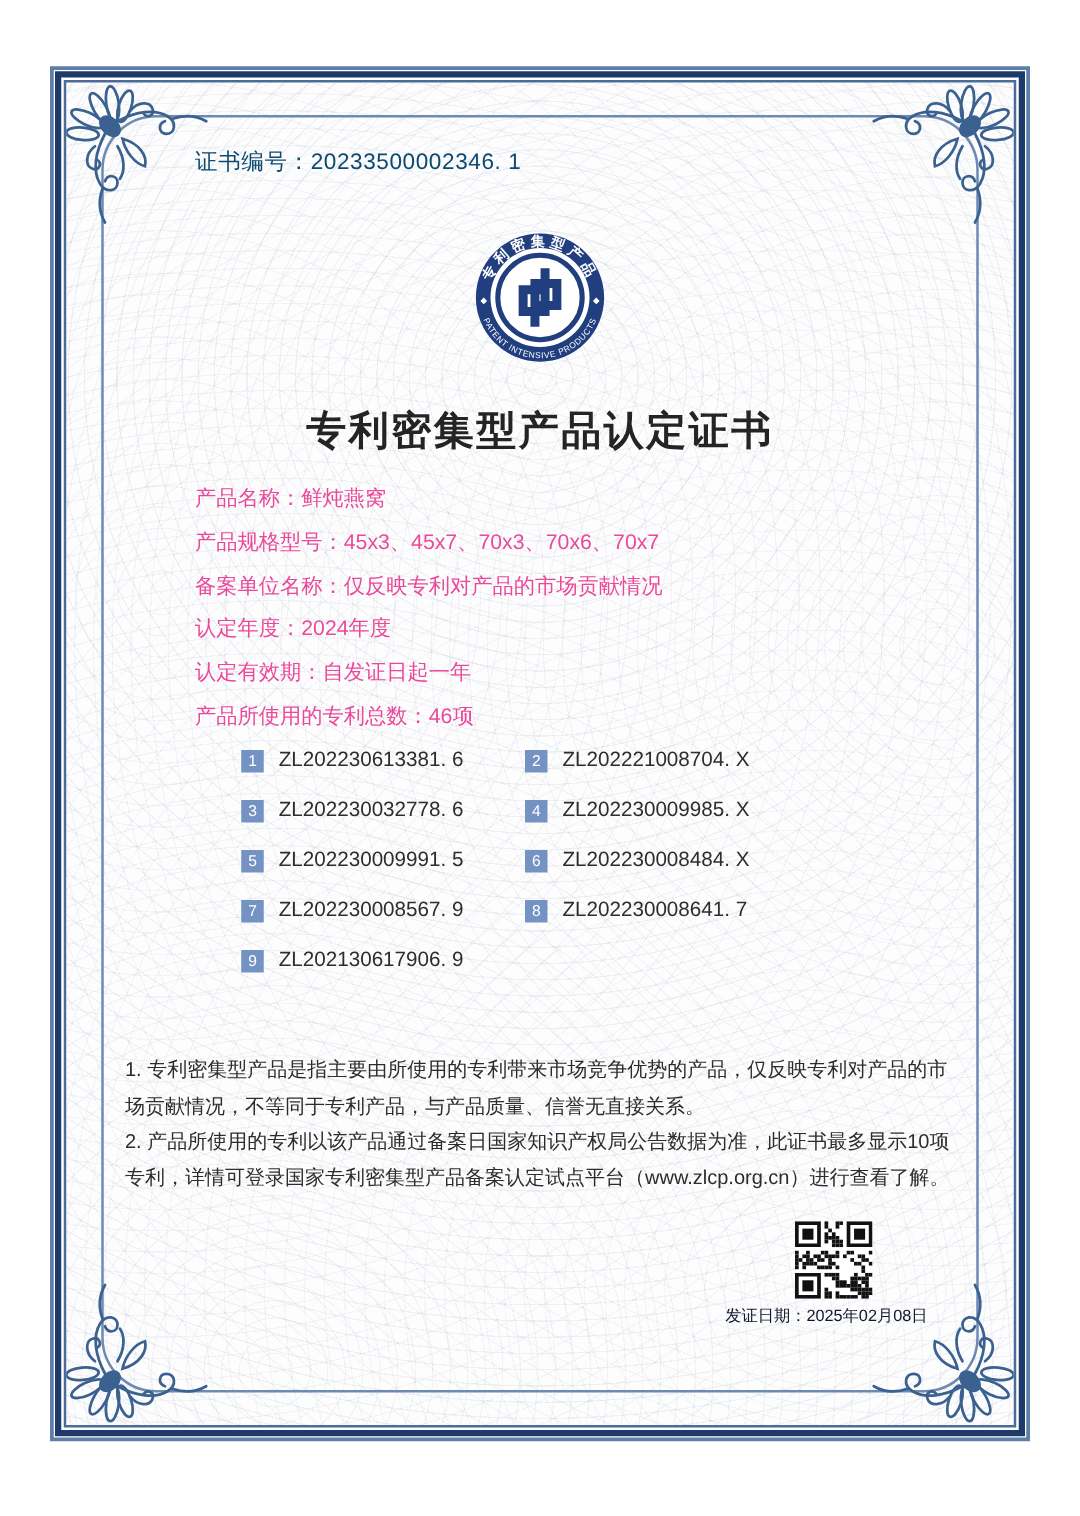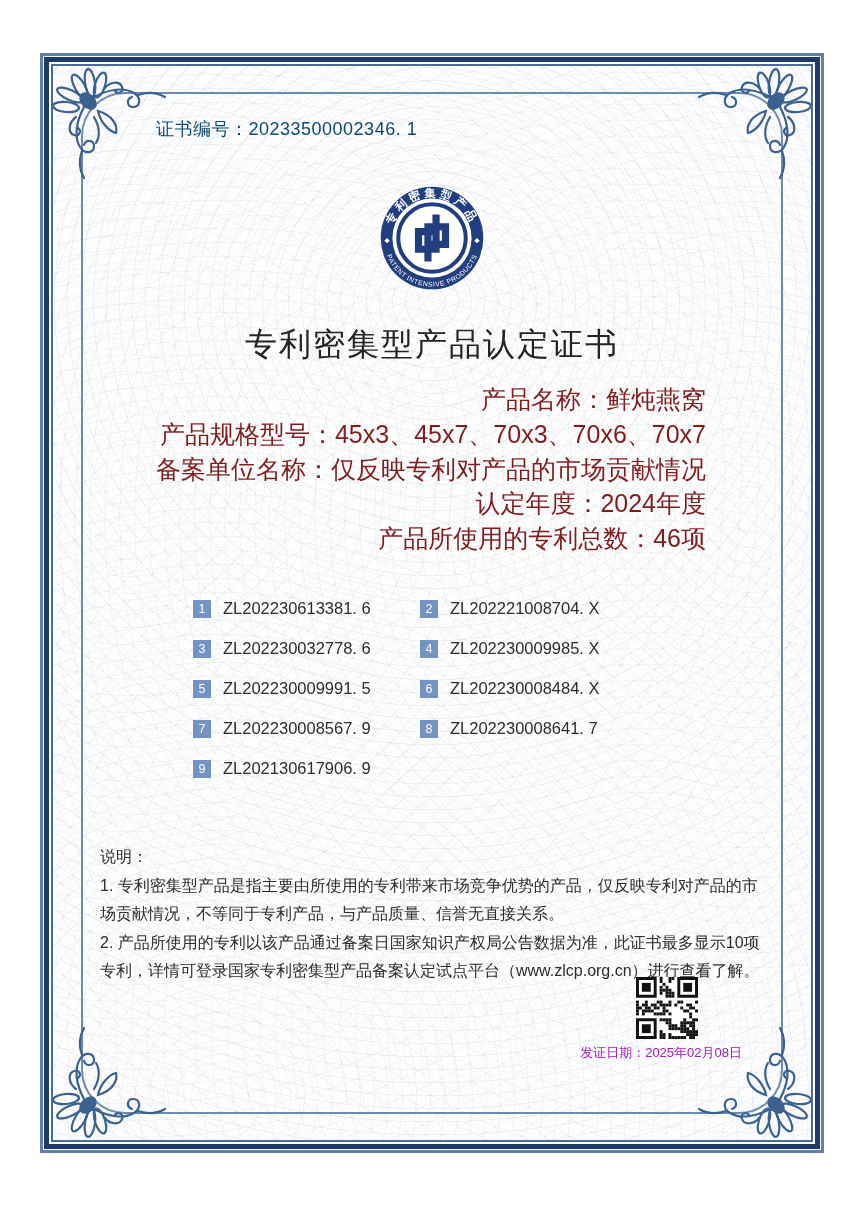--- a/index.html
+++ b/index.html
@@ -22,33 +22,33 @@
   .flourish{position:absolute;width:118px;height:118px;}
   .fl-tl{left:0px;top:0px;}
   .fl-tr{right:0px;top:0px;transform:scaleX(-1);}
   .fl-bl{left:0px;bottom:0px;transform:scaleY(-1);}
   .fl-br{right:0px;bottom:0px;transform:scale(-1,-1);}
   
   .content{position:absolute;inset:0;}
   .cert-number{position:absolute;left:156px;top:117px;font-size:18px;color:#0c4a6e;letter-spacing:.5px;}
   .emblem{position:absolute;left:378px;top:184px;width:108px;height:108px;}
   .title{position:absolute;left:0;right:0;top:323px;text-align:center;
-         font-family:"DejaVu Serif","Liberation Serif",serif;font-weight:400;
+         font-family:"DejaVu Serif","Liberation Serif",serif;font-weight:700;
          font-size:32px;letter-spacing:2px;color:#242424;}
-  .fields{position:absolute;left:156px;top:382px;font-size:25px;line-height:34.8px;color:#7f1d1d;text-align:right;}
+  .fields{position:absolute;left:156px;top:382px;font-size:17px;line-height:34.8px;color:#ec4899;}
   .patents{position:absolute;left:193px;top:599px;display:grid;
            grid-template-columns:227px 227px;row-gap:21px;}
   .patent{display:flex;align-items:center;font-size:16.5px;color:#2d2d2d;}
   .badge{display:inline-flex;align-items:center;justify-content:center;flex:0 0 auto;
          width:18px;height:18px;margin-right:12px;background:#7493c3;color:#fff;
          font-size:12.5px;line-height:18px;}
   .notes{position:absolute;left:100px;top:843px;width:660px;font-size:16px;line-height:28.5px;color:#2c2c2c;}
   .notes p{margin:0;}
   .qr{position:absolute;left:636px;top:977px;width:62px;height:62px;}
-  .issue-date{position:absolute;right:122px;top:1044px;font-size:13px;color:#a21caf;}
+  .issue-date{position:absolute;right:122px;top:1044px;font-size:13px;color:#0f172a;}
 </style>
 </head>
 <body>
 
 <div class="page">
 
   <div class="cert">
     <div class="b-mid">
       <div class="b-thin">
         <div class="frame"></div>
@@ -161,20 +161,21 @@
     <div class="fields">
 
         <div class="field"><span>产品名称：</span><span>鲜炖燕窝</span></div>
 
         <div class="field"><span>产品规格型号：</span><span>45x3、45x7、70x3、70x6、70x7</span></div>
 
         <div class="field"><span>备案单位名称：</span><span>仅反映专利对产品的市场贡献情况</span></div>
 
         <div class="field"><span>认定年度：</span><span>2024年度</span></div>
 
+        <div class="field"><span>认定有效期：</span><span>自发证日起一年</span></div>
 
         <div class="field"><span>产品所使用的专利总数：</span><span>46项</span></div>
       </div>
 
     <div class="patents">
 
         <div class="patent">
           <span class="badge">1</span>
           <span class="pnum">ZL202230613381. 6</span>
         </div>
@@ -215,21 +216,20 @@
         </div>
 
         <div class="patent">
           <span class="badge">9</span>
           <span class="pnum">ZL202130617906. 9</span>
         </div>
 
       </div>
 
     <div class="notes">
-      <p>说明：</p>
       <div>
 
       <p>1. 专利密集型产品是指主要由所使用的专利带来市场竞争优势的产品，仅反映专利对产品的市场贡献情况，不等同于专利产品，与产品质量、信誉无直接关系。</p>
           <p>2. 产品所使用的专利以该产品通过备案日国家知识产权局公告数据为准，此证书最多显示10项专利，详情可登录国家专利密集型产品备案认定试点平台（www.zlcp.org.cn）进行查看了解。</p>
         </div>
     </div>
 
     <svg class="qr" viewBox="0 0 63 63">
       <rect width="63" height="63" fill="#ffffff"></rect>
       <g fill="#111111">

